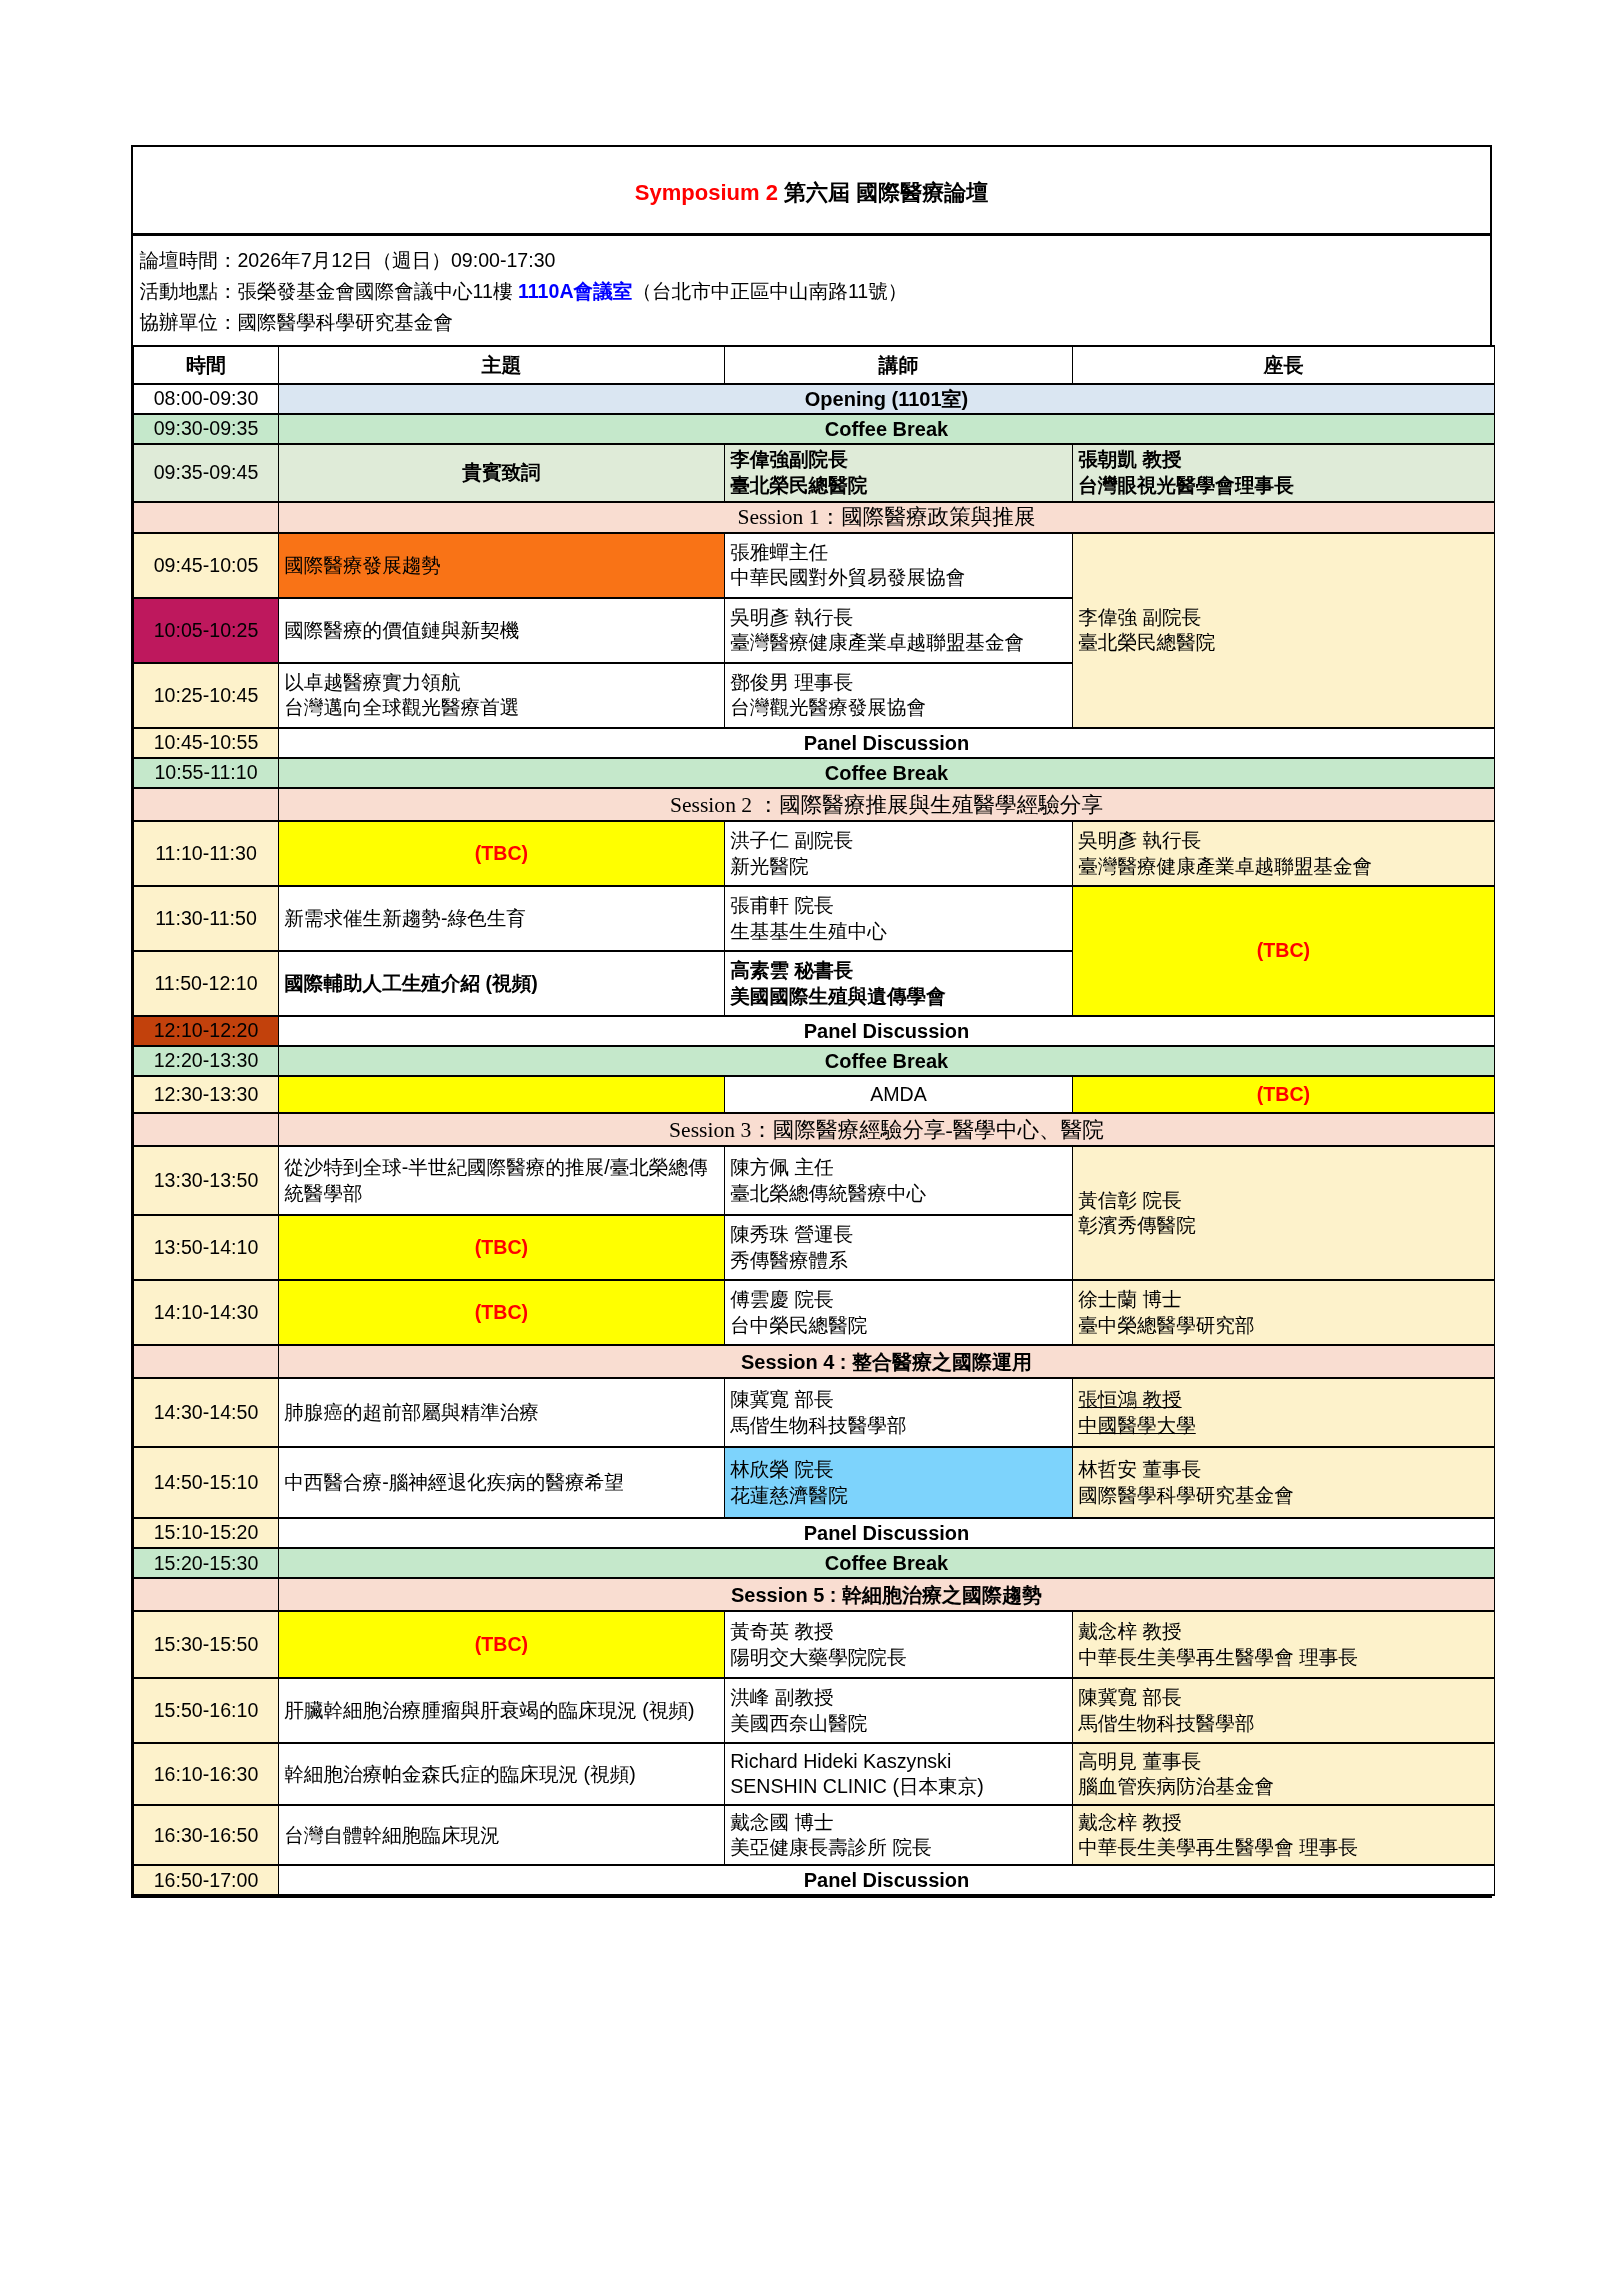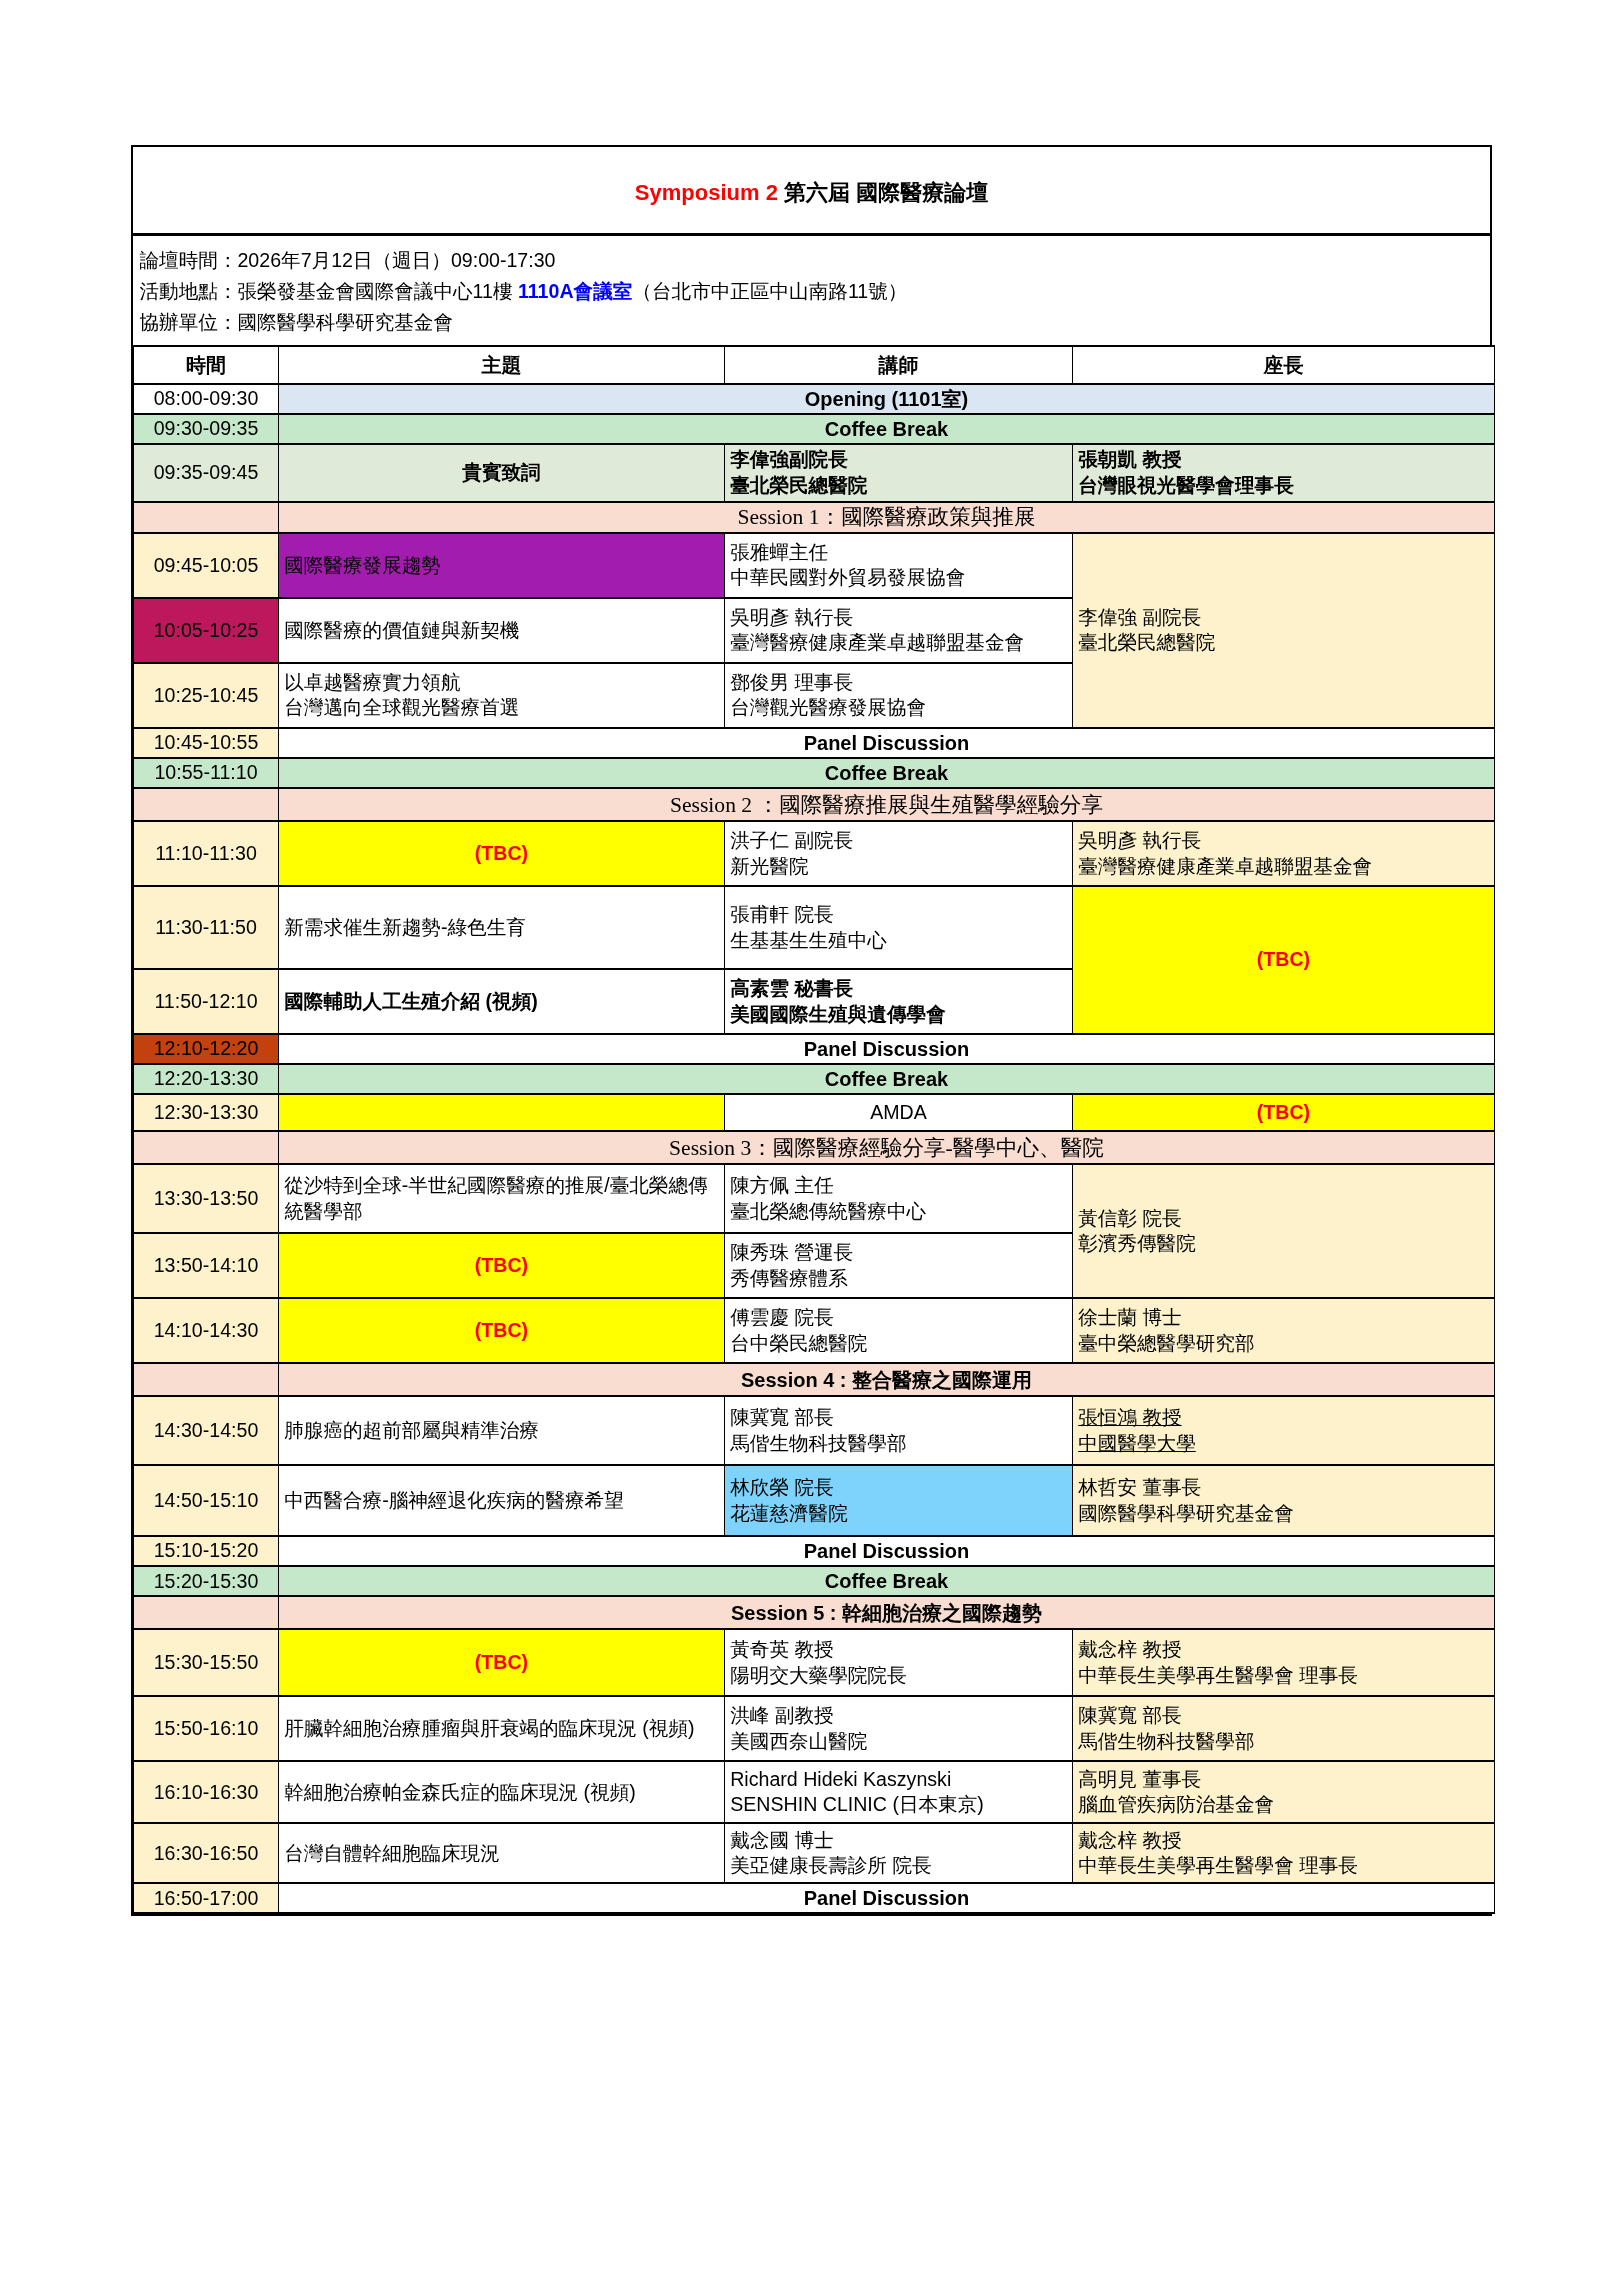--- a/index.html
+++ b/index.html
@@ -80,21 +80,21 @@
           <td class="body-cell bold center" style="background: rgb(223, 235, 216);">貴賓致詞</td>
           <td class="body-cell bold" style="background: rgb(223, 235, 216);">李偉強副院長<br>臺北榮民總醫院</td>
           <td class="body-cell bold" style="background: rgb(223, 235, 216);">張朝凱 教授<br>台灣眼視光醫學會理事長</td>
         </tr>
         <tr style="height: 31px;">
           <td class="time" style="background: rgb(249, 221, 209);"></td>
           <td colspan="3" class="session-serif" style="background: rgb(249, 221, 209);">Session 1：國際醫療政策與推展</td>
         </tr>
         <tr style="height: 65px;">
           <td class="time" style="background: rgb(253, 242, 203);">09:45-10:05</td>
-          <td class="body-cell" style="background: #a21caf;">國際醫療發展趨勢</td>
+          <td class="body-cell" style="background: #f97316;">國際醫療發展趨勢</td>
           <td class="body-cell" style="background: rgb(255, 255, 255);">張雅蟬主任<br>中華民國對外貿易發展協會</td>
           <td class="body-cell" rowspan="3" style="background: rgb(253, 242, 203);">李偉強 副院長<br>臺北榮民總醫院</td>
         </tr>
         <tr style="height: 65px;">
           <td class="time" style="background: #be185d;">10:05-10:25</td>
           <td class="body-cell" style="background: rgb(255, 255, 255);">國際醫療的價值鏈與新契機</td>
           <td class="body-cell" style="background: rgb(255, 255, 255);">吳明彥 執行長<br>臺灣醫療健康產業卓越聯盟基金會</td>
         </tr>
         <tr style="height: 65px;">
           <td class="time" style="background: rgb(253, 242, 203);">10:25-10:45</td>
@@ -112,21 +112,21 @@
         <tr style="height: 33px;">
           <td class="time" style="background: rgb(249, 221, 209);"></td>
           <td colspan="3" class="session-serif" style="background: rgb(249, 221, 209);">Session 2 ：國際醫療推展與生殖醫學經驗分享</td>
         </tr>
         <tr style="height: 65px;">
           <td class="time" style="background: rgb(253, 242, 203);">11:10-11:30</td>
           <td class="body-cell bold center" style="background: rgb(255, 255, 0); color: rgb(255, 0, 0);">(TBC)</td>
           <td class="body-cell" style="background: rgb(255, 255, 255);">洪子仁 副院長<br>新光醫院</td>
           <td class="body-cell" style="background: rgb(253, 242, 203);">吳明彥 執行長<br>臺灣醫療健康產業卓越聯盟基金會</td>
         </tr>
-        <tr style="height: 83px;">
+        <tr style="height: 65px;">
           <td class="time" style="background: rgb(253, 242, 203);">11:30-11:50</td>
           <td class="body-cell" style="background: rgb(255, 255, 255);">新需求催生新趨勢-綠色生育</td>
           <td class="body-cell" style="background: rgb(255, 255, 255);">張甫軒 院長<br>生基基生生殖中心</td>
           <td class="body-cell bold center" rowspan="2" style="background: rgb(255, 255, 0); color: rgb(255, 0, 0);">(TBC)</td>
         </tr>
         <tr style="height: 65px;">
           <td class="time" style="background: rgb(253, 242, 203);">11:50-12:10</td>
           <td class="body-cell bold" style="background: rgb(255, 255, 255);">國際輔助人工生殖介紹 (視頻)</td>
           <td class="body-cell bold" style="background: rgb(255, 255, 255);">高素雲 秘書長<br>美國國際生殖與遺傳學會</td>
         </tr>

